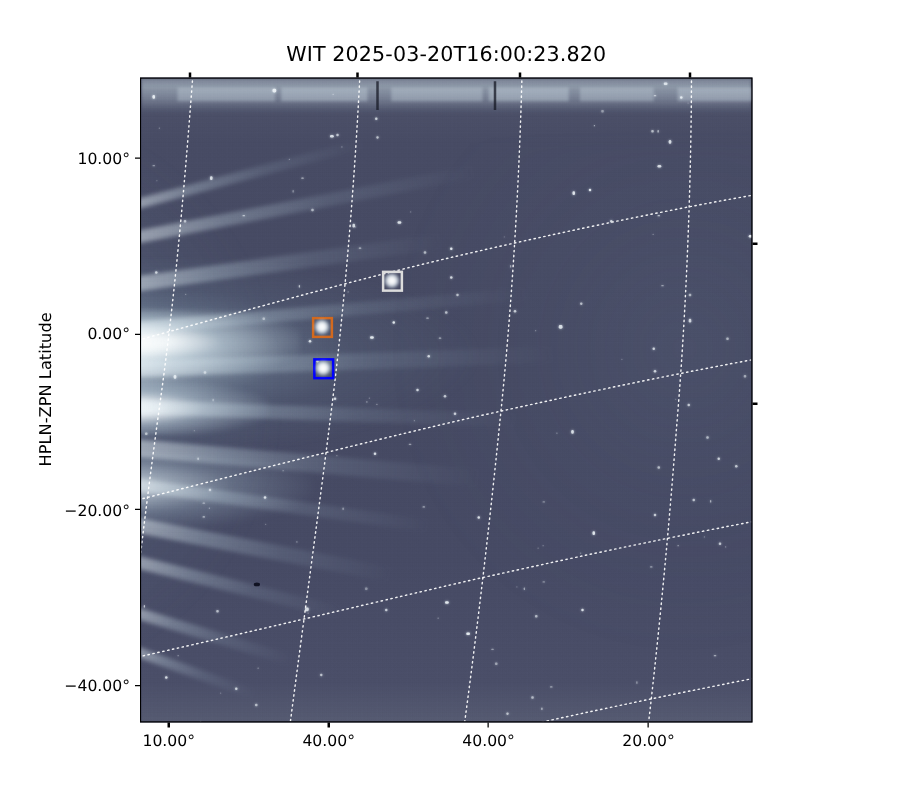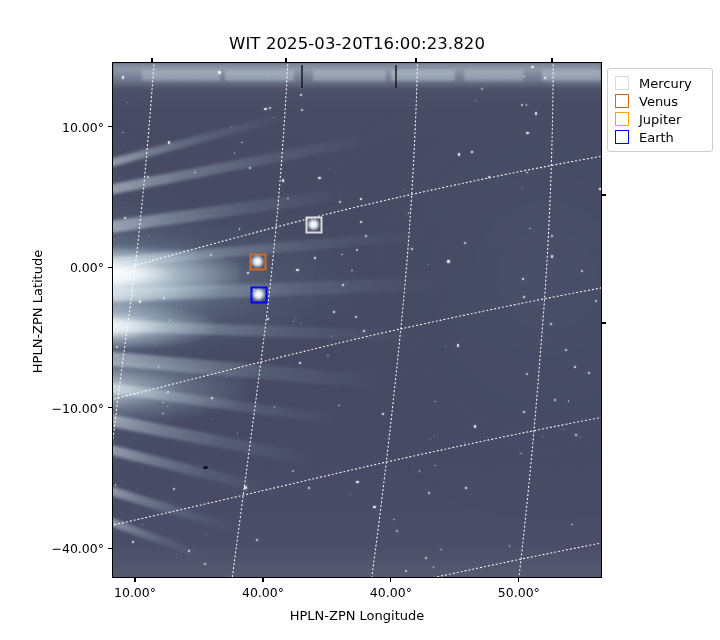--- a/index.html
+++ b/index.html
@@ -580,42 +580,23 @@
       <div class="tick tick-l" style="left: 108px; top: 266.675px;"></div>
       <div class="tick tick-l" style="left: 108px; top: 407.275px;"></div>
       <div class="tick tick-l" style="left: 108px; top: 547.874px;"></div>
       <div class="tick tick-r" style="left: 602px; top: 194.4px;"></div>
       <div class="tick tick-r" style="left: 602px; top: 322.4px;"></div>
     </div>
   <div id="ticklabels">
       <div class="ticklabel-x" style="left: 135.029px; top: 585px;">10.00°</div>
       <div class="ticklabel-x" style="left: 262.966px; top: 585px;">40.00°</div>
       <div class="ticklabel-x" style="left: 390.903px; top: 585px;">40.00°</div>
-      <div class="ticklabel-x" style="left: 518.841px; top: 585px;">50.00°</div>
+      <div class="ticklabel-x" style="left: 518.841px; top: 585px;">20.00°</div>
       <div class="ticklabel-y" style="left: 12px; width: 92px; top: 126.676px;">10.00°</div>
       <div class="ticklabel-y" style="left: 12px; width: 92px; top: 267.275px;">0.00°</div>
-      <div class="ticklabel-y" style="left: 12px; width: 92px; top: 407.875px;">−10.00°</div>
+      <div class="ticklabel-y" style="left: 12px; width: 92px; top: 407.875px;">−20.00°</div>
       <div class="ticklabel-y" style="left: 12px; width: 92px; top: 548.474px;">−40.00°</div>
     </div>
 
-  <div id="xlabel">HPLN-ZPN Longitude</div>
   <div id="ylabel">HPLN-ZPN Latitude</div>
 
-  <div id="legend">
-      <div class="legend-row">
-        <span class="legend-swatch" style="border-color: rgb(220, 220, 220);"></span>
-        <span class="legend-label">Mercury</span>
-      </div>
-      <div class="legend-row">
-        <span class="legend-swatch" style="border-color: rgb(210, 105, 30);"></span>
-        <span class="legend-label">Venus</span>
-      </div>
-      <div class="legend-row">
-        <span class="legend-swatch" style="border-color: rgb(255, 165, 0);"></span>
-        <span class="legend-label">Jupiter</span>
-      </div>
-      <div class="legend-row">
-        <span class="legend-swatch" style="border-color: rgb(0, 0, 255);"></span>
-        <span class="legend-label">Earth</span>
-      </div>
-    </div>
 
 </div>
 
 </body></html>

